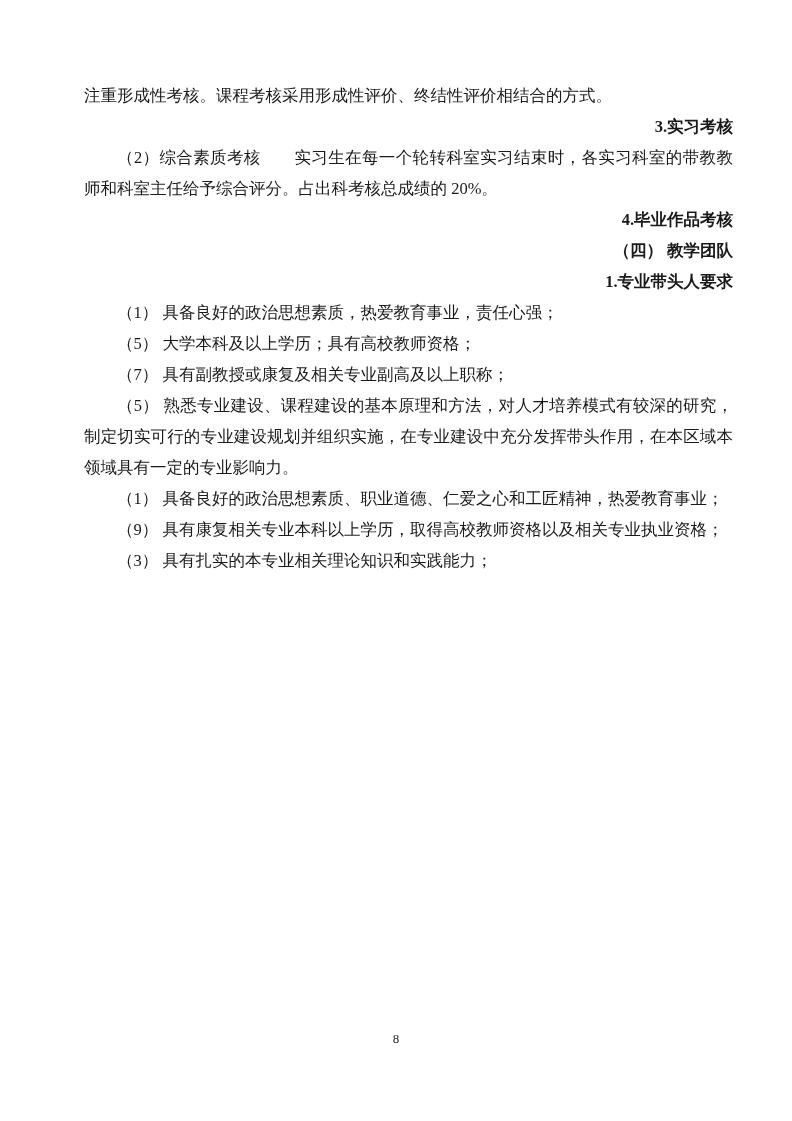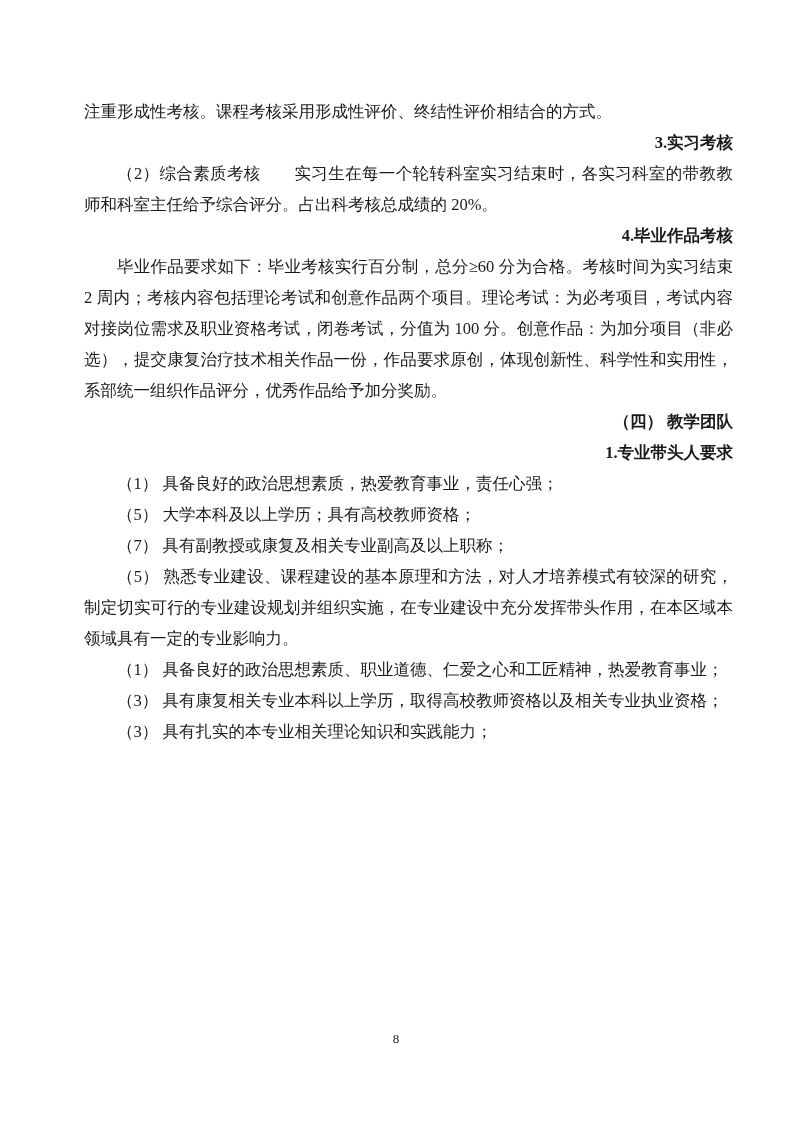--- a/index.html
+++ b/index.html
@@ -12,21 +12,21 @@
     width: 792px;
     height: 1121px;
     background: #ffffff;
     overflow: hidden;
     font-family: "Liberation Serif", "DejaVu Serif", serif;
     color: #1a1a1a;
   }
   .content {
     position: absolute;
     left: 84px;
-    top: 96px;
+    top: 80px;
     width: 649px;
   }
   .content p {
     margin: 0;
     font-size: 16.5px;
     line-height: 31px;
     text-align: justify;
     text-justify: inter-ideograph;
     word-break: break-all;
   }
@@ -56,27 +56,26 @@
 </style>
 </head>
 <body>
 
 <div class="page">
   <div class="content">
       <p class="body-noindent">注重形成性考核。课程考核采用形成性评价、终结性评价相结合的方式。</p>
       <p class="heading">3.实习考核</p>
       <p class="body">（2）综合素质考核　　实习生在每一个轮转科室实习结束时，各实习科室的带教教师和科室主任给予综合评分。占出科考核总成绩的 20%。</p>
       <p class="heading">4.毕业作品考核</p>
-      <p class="body">毕业作品要求如下：毕业考核实行百分制，总分≥60 分为合格。考核时间为实习结束 2 周内；考核内容包括理论考试和创意作品两个项目。理论考试：为必考项目，考试内容对接岗位需求及职业资格考试，闭卷考试，分值为 100 分。创意作品：为加分项目（非必选），提交康复治疗技术相关作品一份，作品要求原创，体现创新性、科学性和实用性，系部统一组织作品评分，优秀作品给予加分奖励。</p>
       <p class="heading">（四） 教学团队</p>
       <p class="heading">1.专业带头人要求</p>
       <p class="body">（1） 具备良好的政治思想素质，热爱教育事业，责任心强；</p>
       <p class="body">（5） 大学本科及以上学历；具有高校教师资格；</p>
       <p class="body">（7） 具有副教授或康复及相关专业副高及以上职称；</p>
       <p class="body">（5） 熟悉专业建设、课程建设的基本原理和方法，对人才培养模式有较深的研究，制定切实可行的专业建设规划并组织实施，在专业建设中充分发挥带头作用，在本区域本领域具有一定的专业影响力。</p>
       <p class="body">（1） 具备良好的政治思想素质、职业道德、仁爱之心和工匠精神，热爱教育事业；</p>
-      <p class="body">（3） 具有康复相关专业本科以上学历，取得高校教师资格以及相关专业执业资格；</p>
+      <p class="body">（9） 具有康复相关专业本科以上学历，取得高校教师资格以及相关专业执业资格；</p>
       <p class="body">（3） 具有扎实的本专业相关理论知识和实践能力；</p>
     </div>
   <div class="footer">
     <span class="page-number">8</span>
   </div>
 </div>
 
 </body></html>

